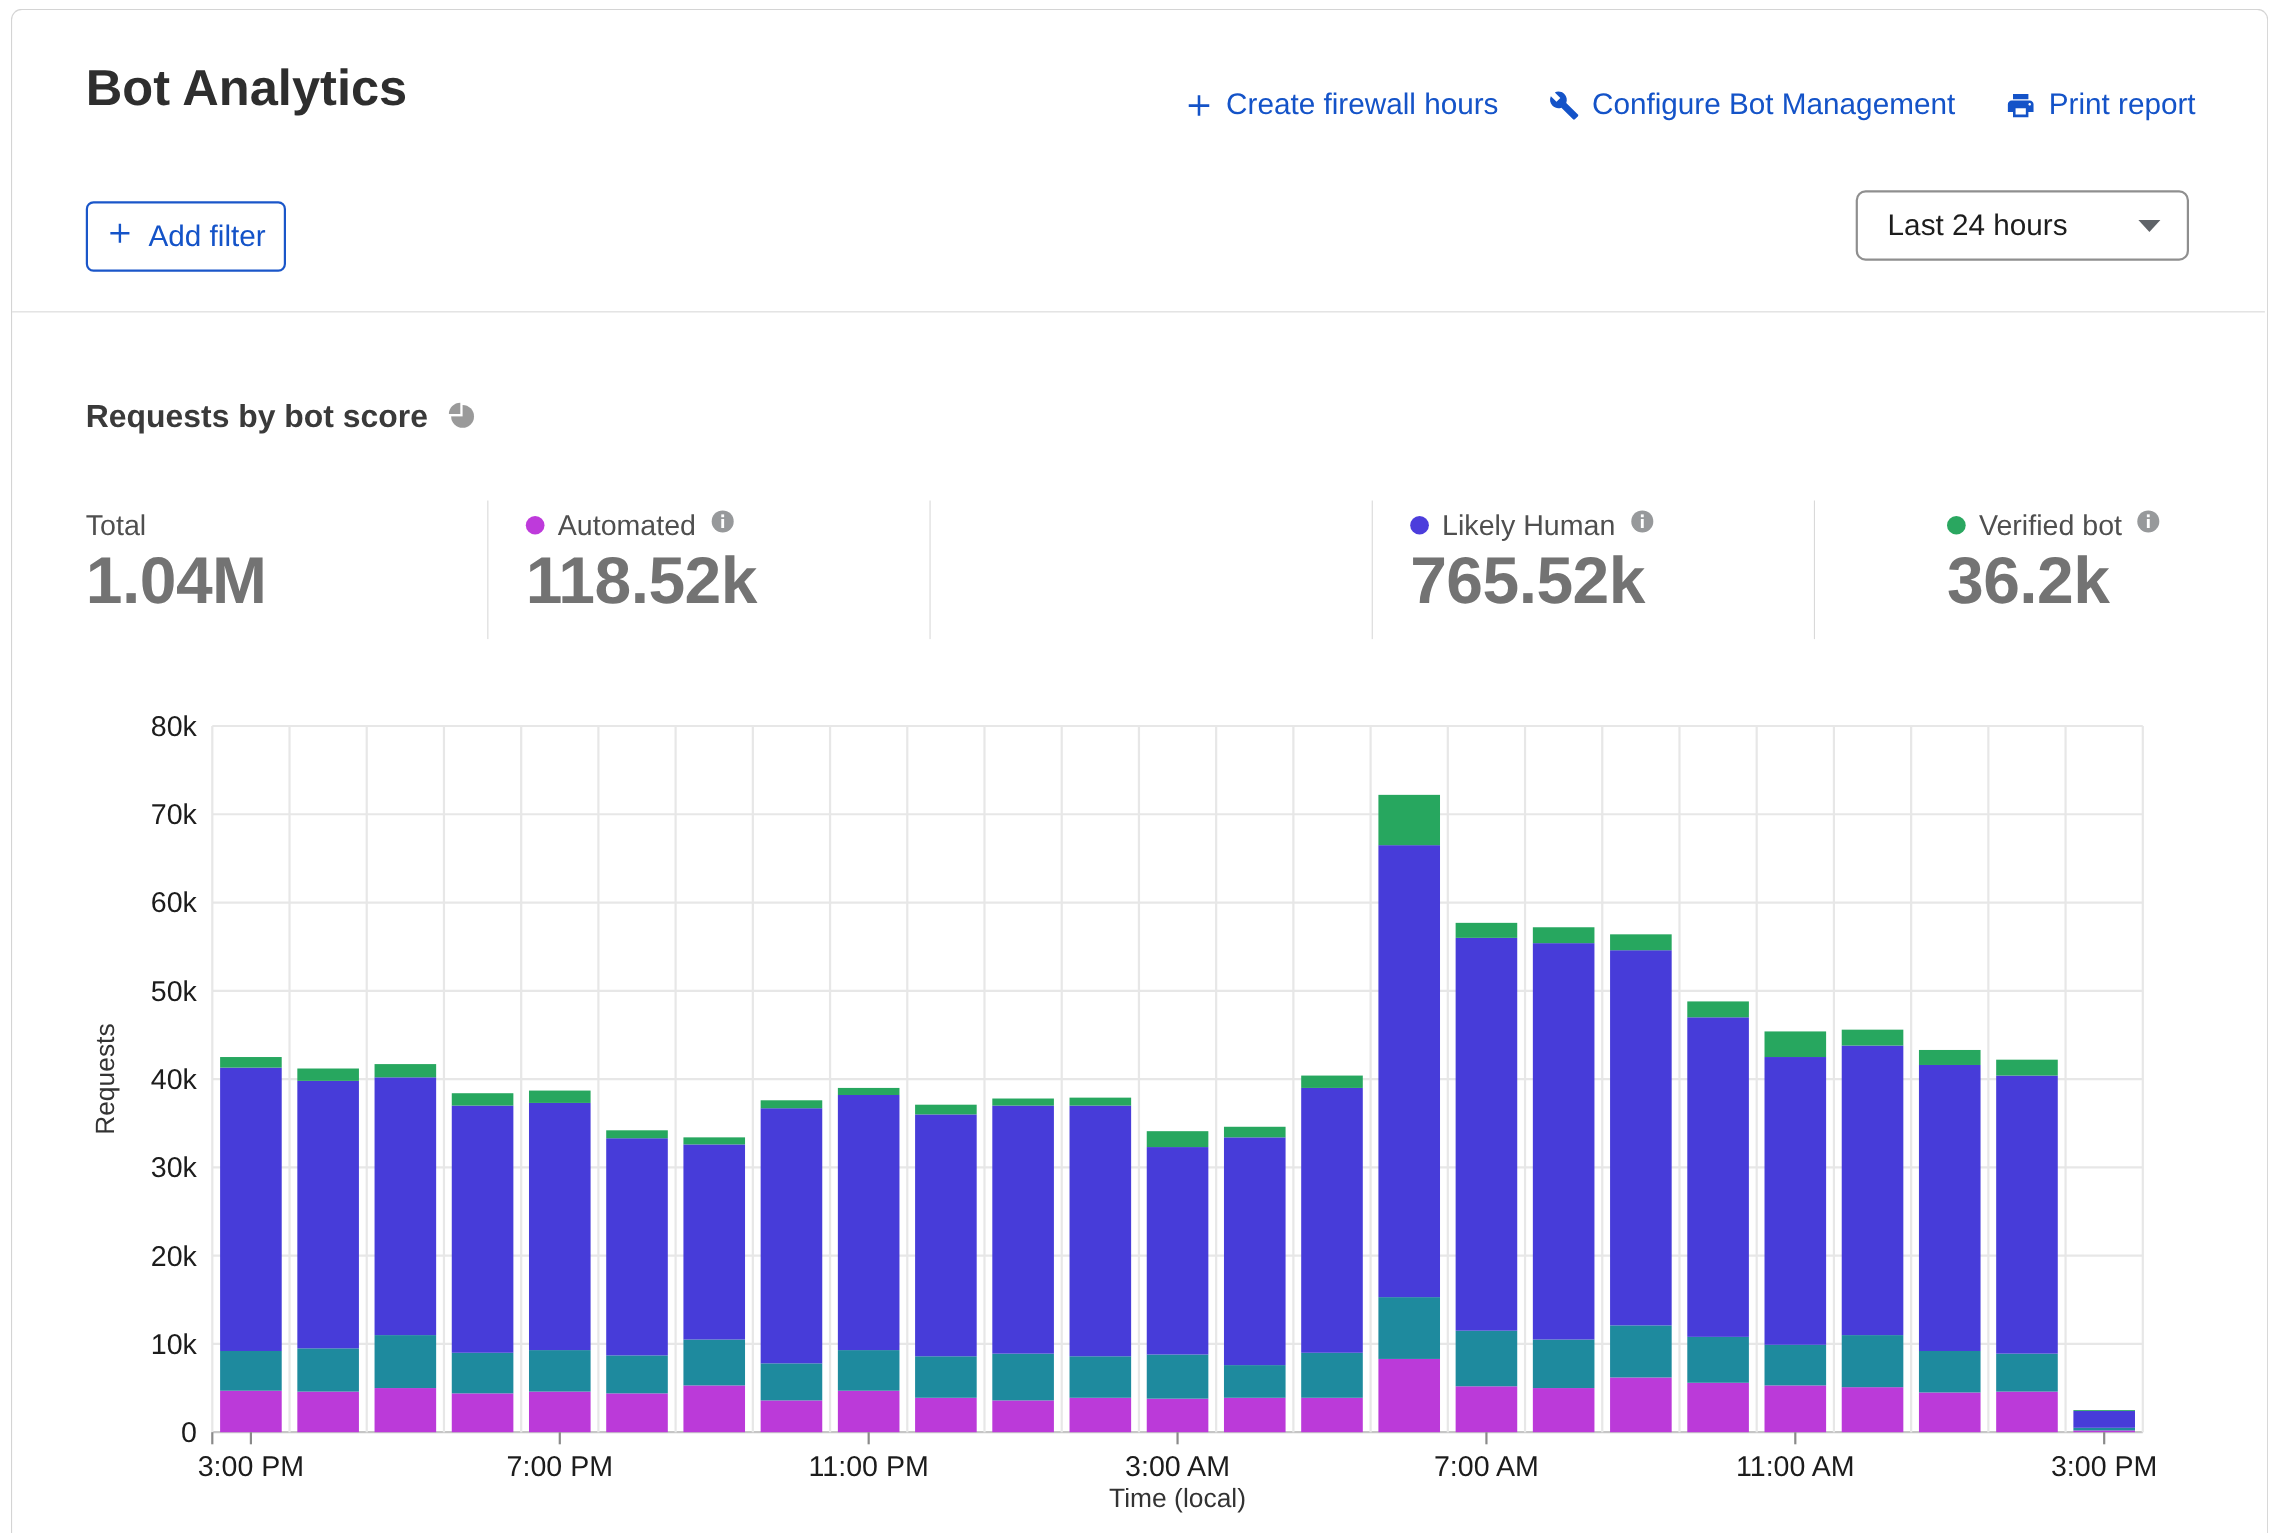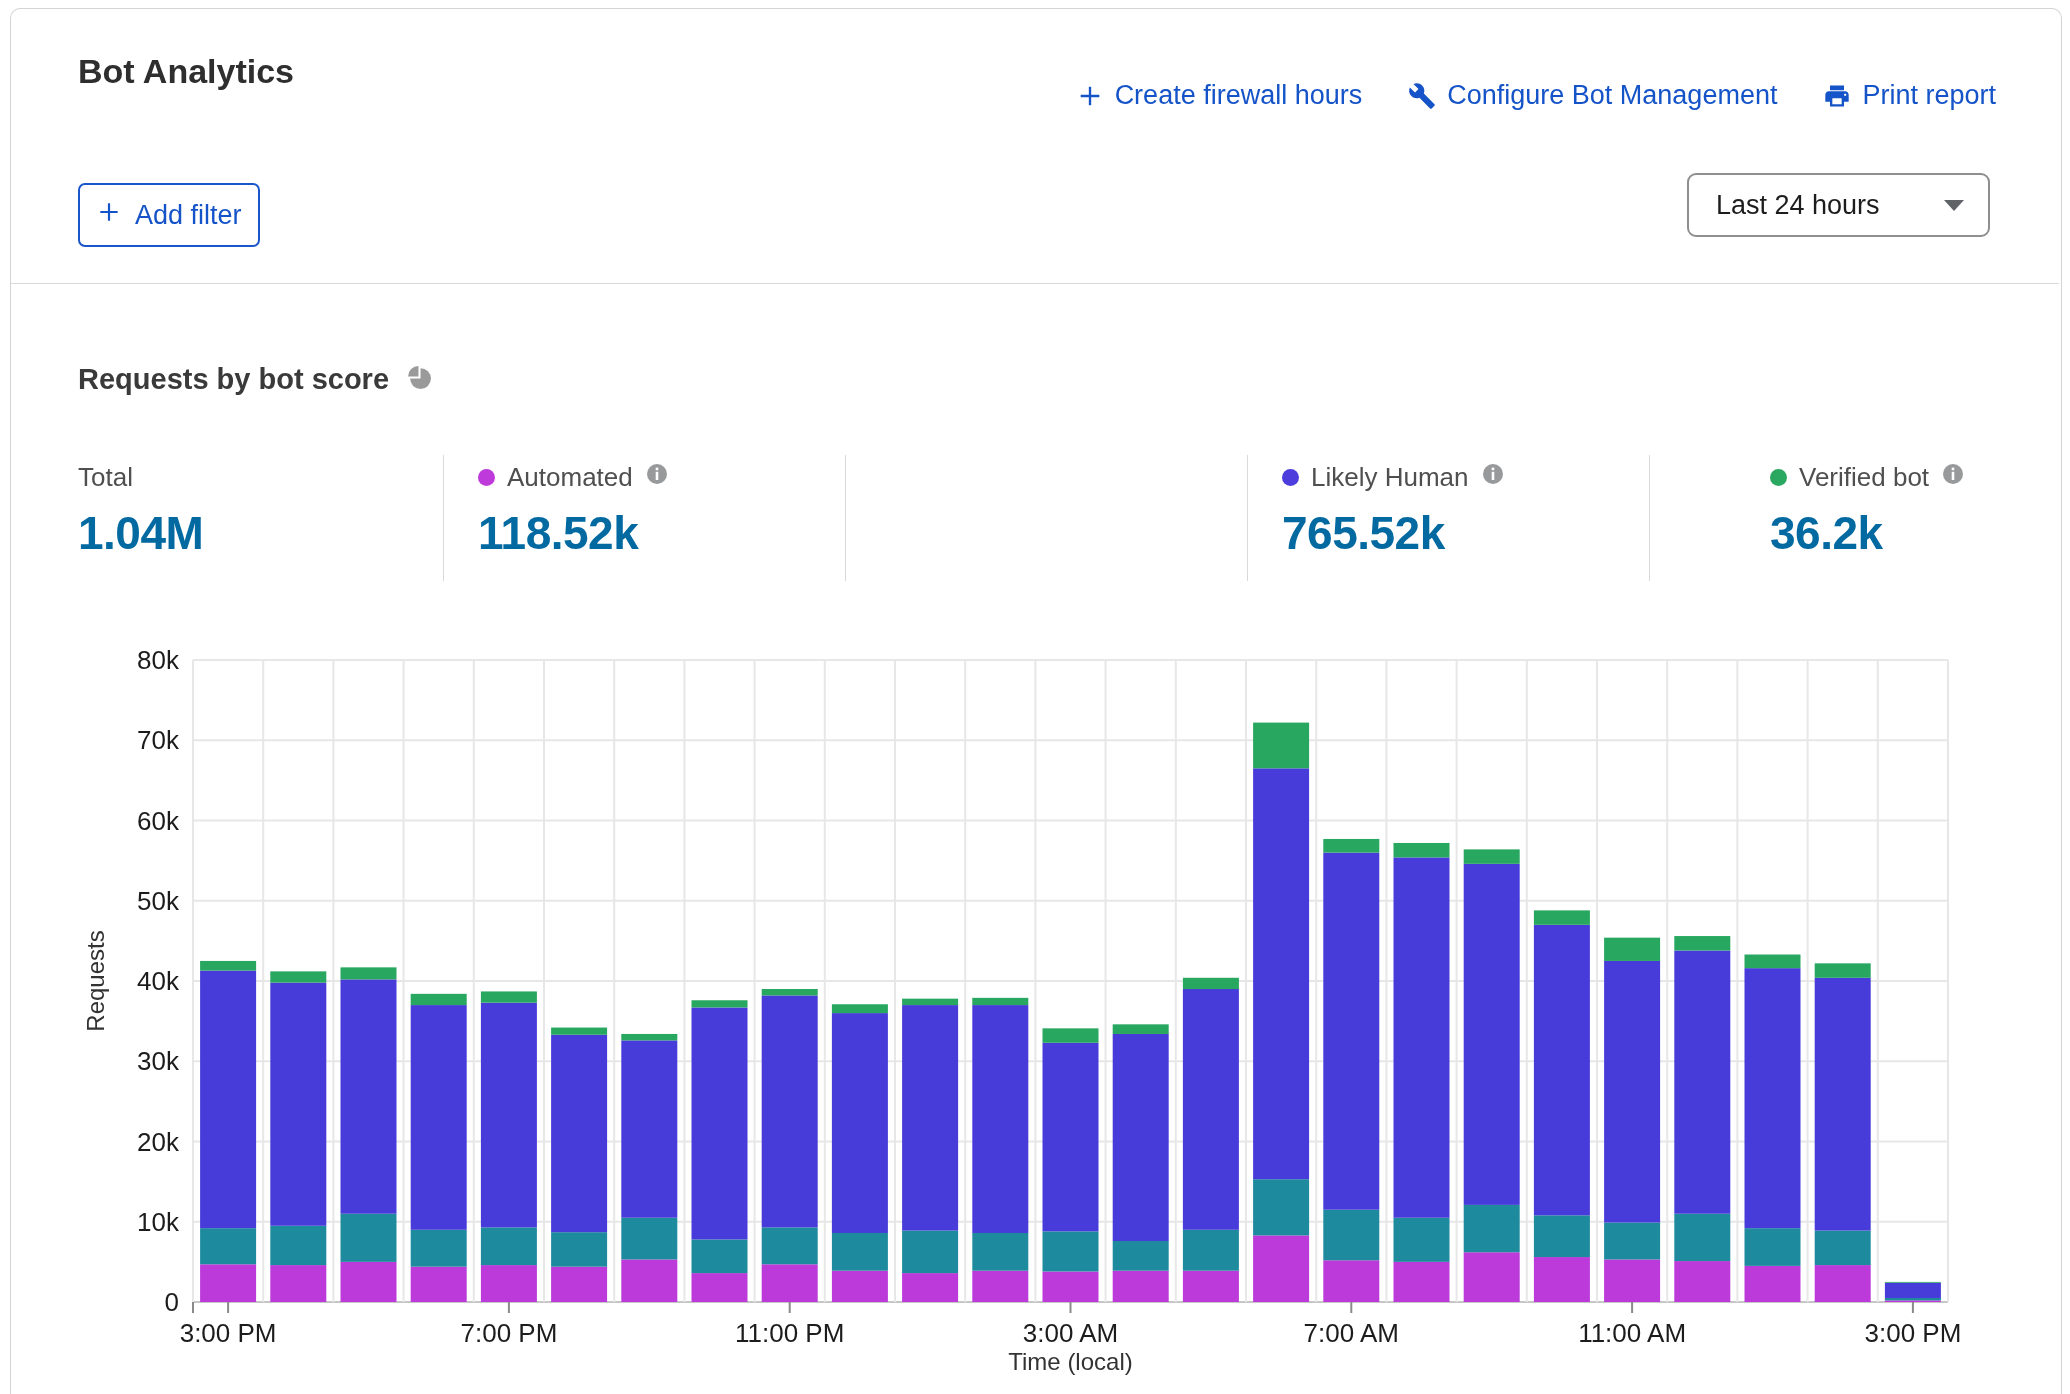--- a/index.html
+++ b/index.html
@@ -1,40 +1,40 @@
 <!DOCTYPE html>
 <html><head>
 <meta charset="utf-8">
 <style>
   html,body{margin:0;padding:0;background:#fff;}
   .page{position:relative;width:2070px;height:1394px;background:#fff;overflow:hidden;
         font-family:"Liberation Sans",sans-serif;color:#1d1d1d;}
   .card{position:absolute;left:10px;top:8px;width:2050px;height:1480px;background:#fff;
         border:1px solid #d4d4d4;border-bottom:none;border-radius:10px 10px 0 0;}
-  .page-title{position:absolute;left:78px;top:52px;font-size:34px;font-weight:700;color:#2e2e2e;}
+  .page-title{position:absolute;left:78px;top:52px;font-size:46px;font-weight:700;color:#2e2e2e;}
   .actions{position:absolute;top:80px;right:74px;display:flex;gap:46px;align-items:center;
            color:#1453c8;font-size:27px;white-space:nowrap;}
   .action{display:flex;align-items:center;gap:11px;cursor:pointer;color:#1453c8;}
   .action svg{display:block;}
   .btn-add-filter{position:absolute;left:78px;top:183px;height:60px;display:flex;align-items:center;
            gap:13px;padding:0 16px;background:#fff;border:2px solid #1a56c9;border-radius:7px;
            color:#1453c8;font-size:27px;cursor:pointer;}
   .dropdown{position:absolute;left:1687px;top:173px;width:303px;height:64px;box-sizing:border-box;
            border:2px solid #8f8f8f;border-radius:9px;display:flex;align-items:center;
            justify-content:space-between;padding:0 24px 0 27px;font-size:27px;color:#1d1d1d;
            background:#fff;cursor:pointer;gap:16px;}
   .caret{width:0;height:0;border-left:10px solid transparent;border-right:10px solid transparent;
          border-top:11px solid #5f6368;}
   .header-divider{position:absolute;left:11px;top:283px;width:2048px;height:1px;background:#d9d9d9;}
   .section-title-row{position:absolute;left:78px;top:363px;display:flex;align-items:center;gap:17px;text-align:right;}
   .section-title{font-size:29px;font-weight:700;color:#3a3a3a;}
   .stat{position:absolute;top:462px;}
   .stat .label-row{display:flex;align-items:center;gap:12px;font-size:26px;color:#4f4f4f;}
   .dot{width:17px;height:17px;border-radius:50%;}
-  .stat .value{margin-top:13px;font-size:46px;font-weight:700;color:#0369a1;letter-spacing:-0.5px;}
+  .stat .value{font-size:60px;font-weight:700;color:#737373;letter-spacing:-0.5px;}
   .stat-divider{position:absolute;top:455px;width:1px;height:126px;background:#d9d9d9;}
   #chart-svg{position:absolute;left:0;top:628px;}
   .chart-tick-label{font-family:"Liberation Sans",sans-serif;}
 </style>
 </head>
 <body>
 
 <div class="page">
   <div class="card"></div>
 

